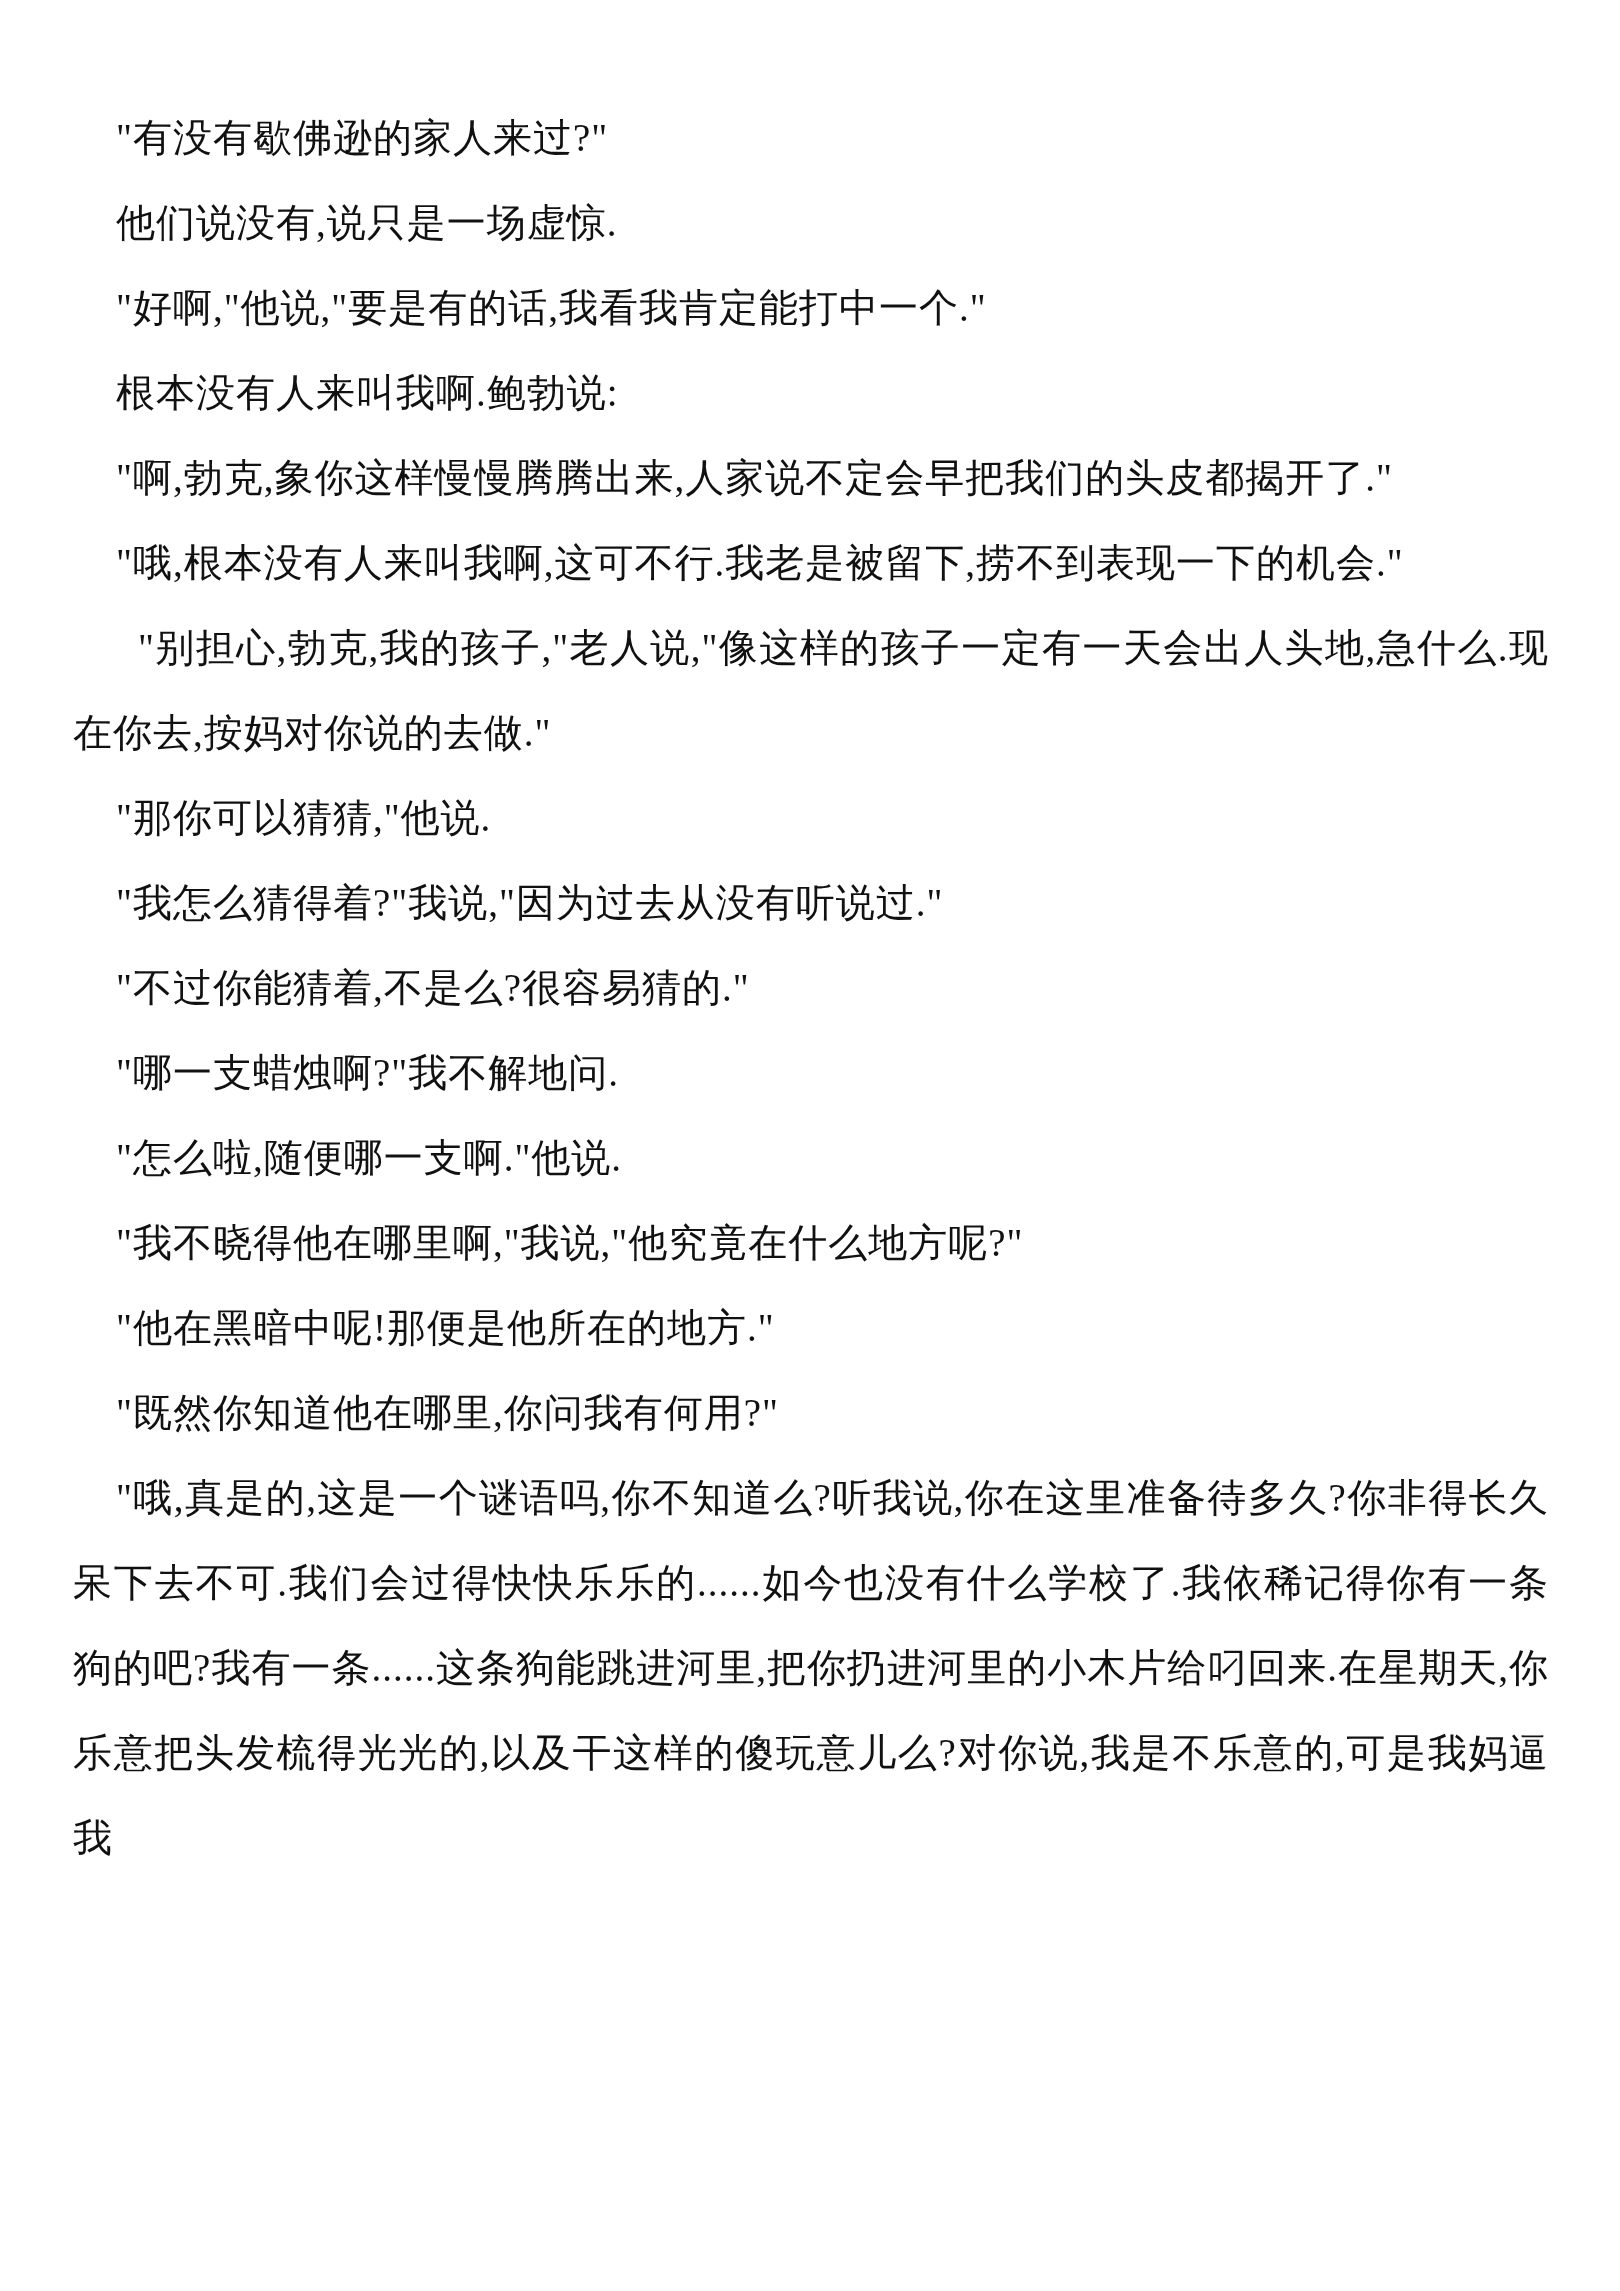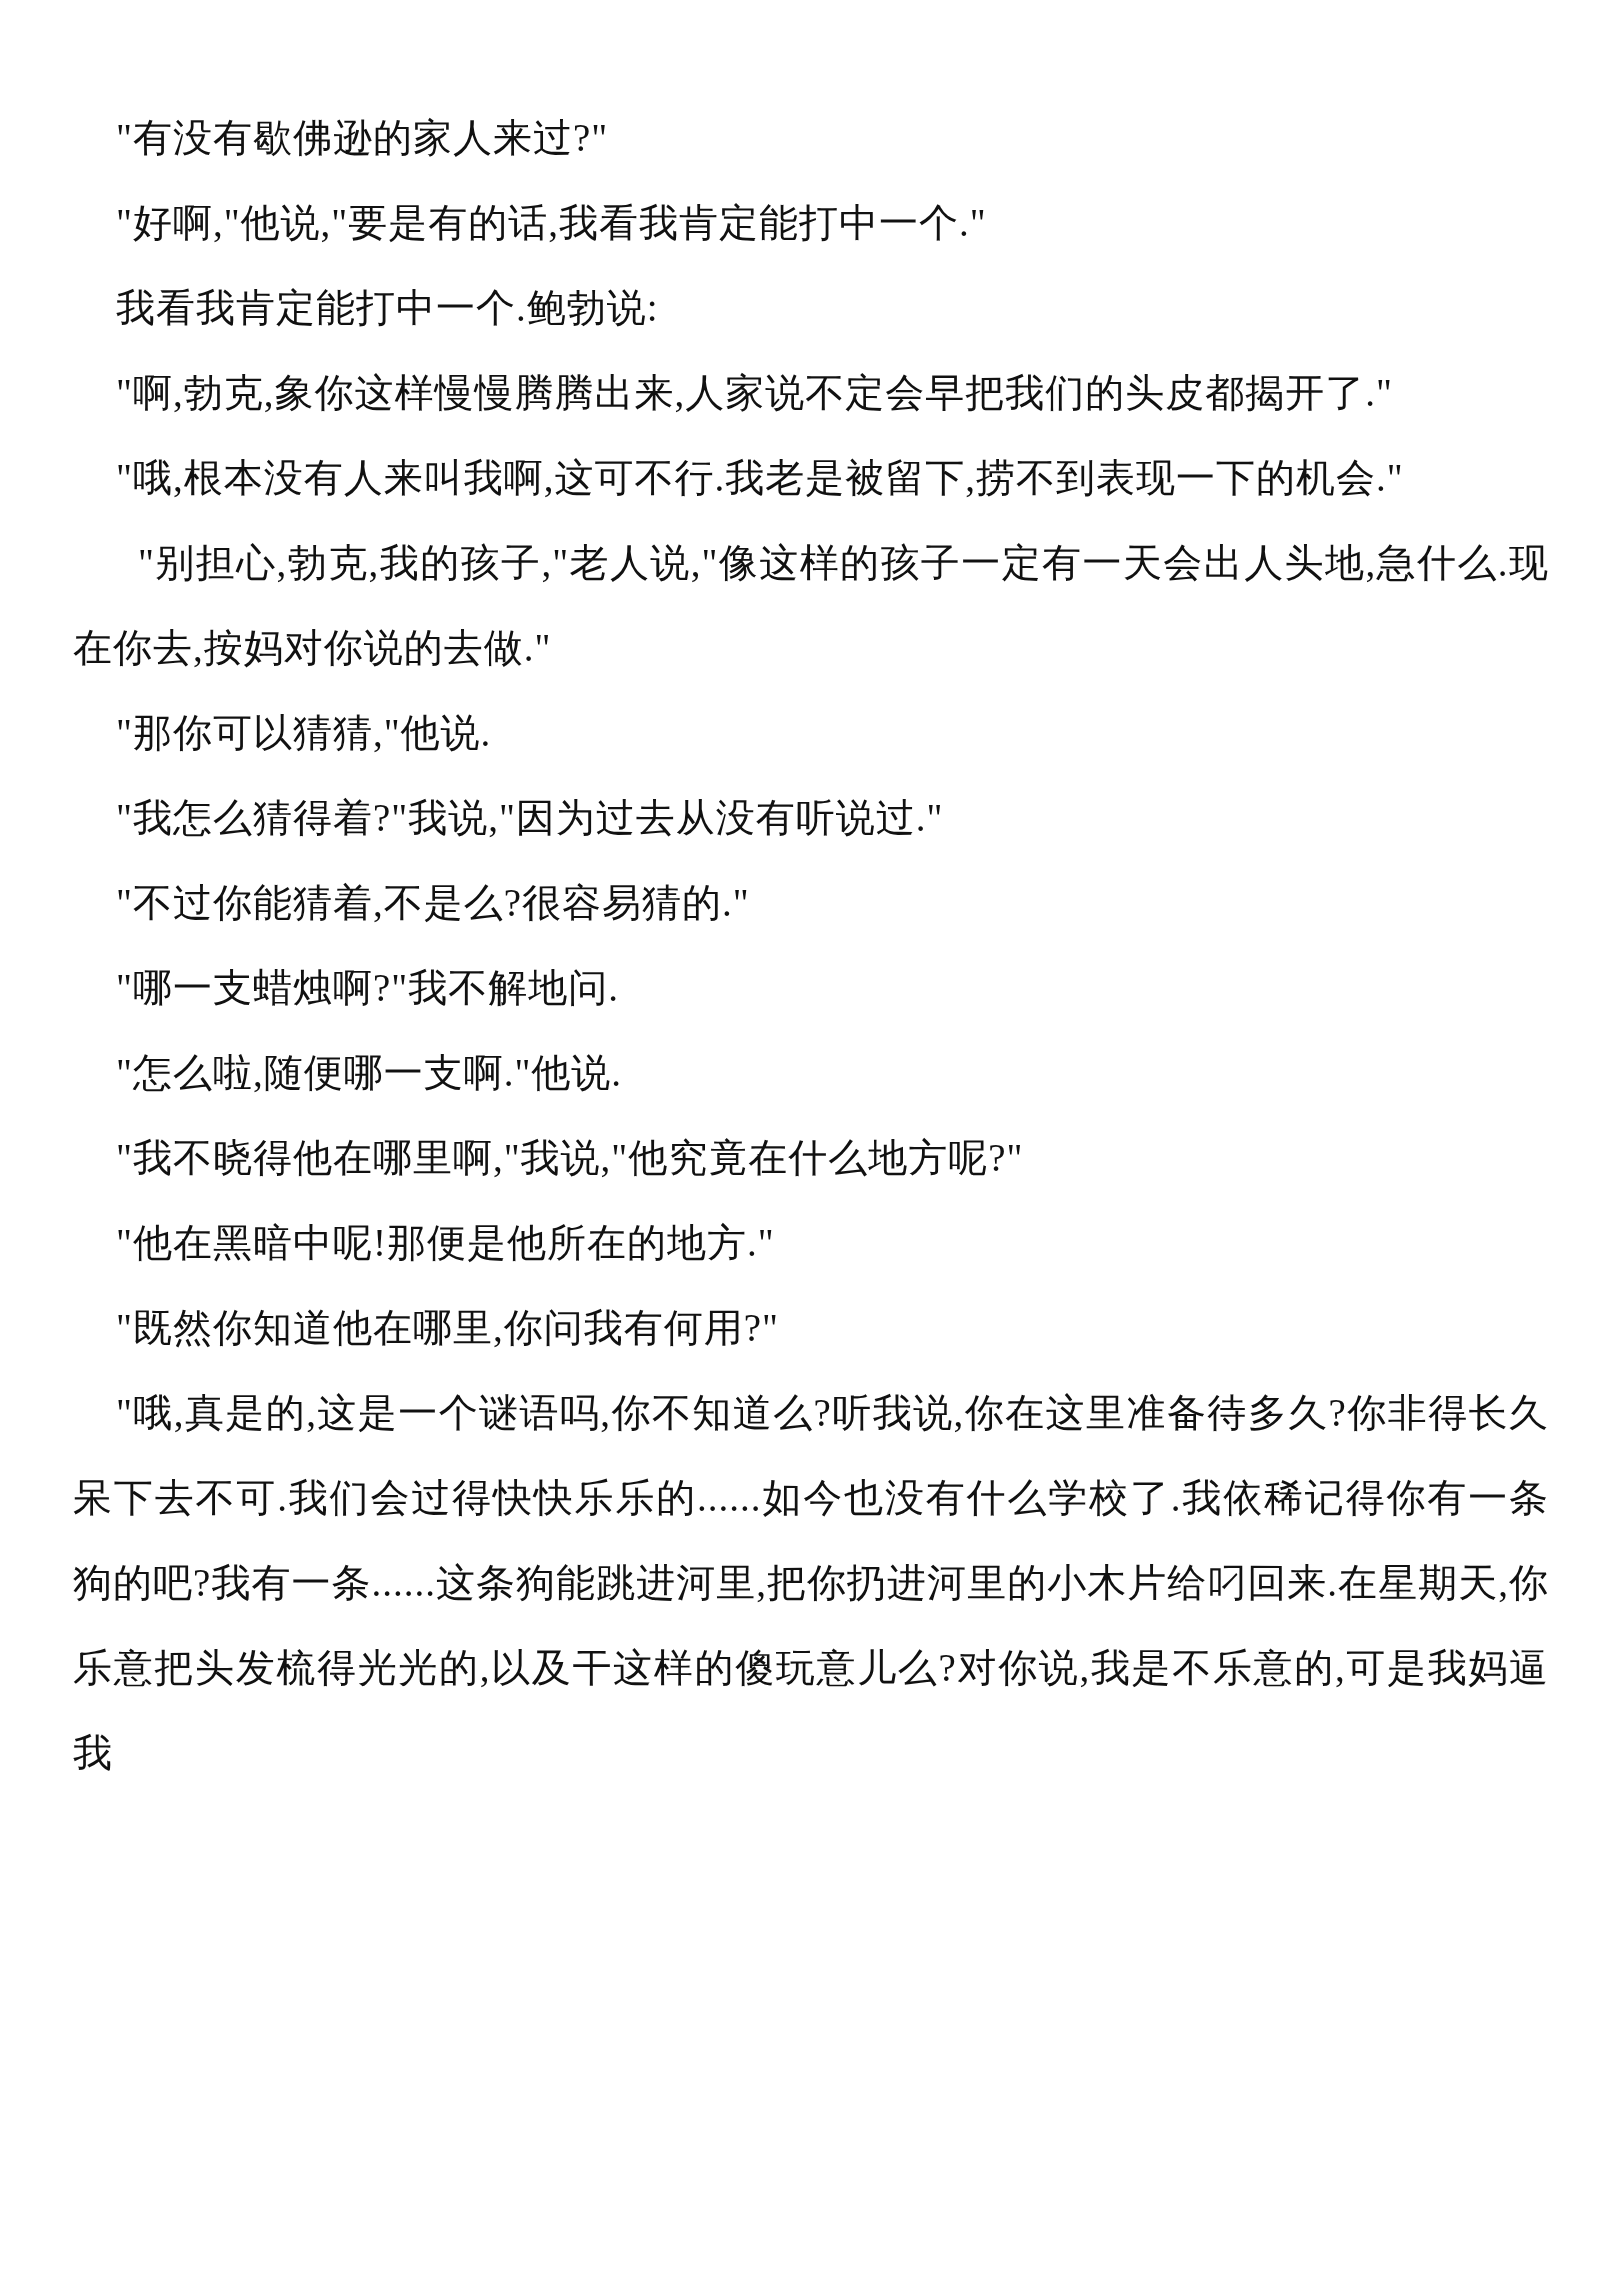--- a/index.html
+++ b/index.html
@@ -34,22 +34,23 @@
   }
   .para.indent-deep {
     text-indent: 65px;
   }
 </style>
 </head>
 <body>
 
 <div class="page">
   <p class="para">"有没有歇佛逊的家人来过?"</p>
+  <p class="para">他们说没有,说只是一场虚惊.</p>
   <p class="para">"好啊,"他说,"要是有的话,我看我肯定能打中一个."</p>
-  <p class="para">我看我肯定能打中一个.鲍勃说:</p>
+  <p class="para">根本没有人来叫我啊.鲍勃说:</p>
   <p class="para">"啊,勃克,象你这样慢慢腾腾出来,人家说不定会早把我们的头皮都揭开了."</p>
   <p class="para">"哦,根本没有人来叫我啊,这可不行.我老是被留下,捞不到表现一下的机会."</p>
   <p class="para indent-deep">"别担心,勃克,我的孩子,"老人说,"像这样的孩子一定有一天会出人头地,急什么.现在你去,按妈对你说的去做."</p>
   <p class="para">"那你可以猜猜,"他说.</p>
   <p class="para">"我怎么猜得着?"我说,"因为过去从没有听说过."</p>
   <p class="para">"不过你能猜着,不是么?很容易猜的."</p>
   <p class="para">"哪一支蜡烛啊?"我不解地问.</p>
   <p class="para">"怎么啦,随便哪一支啊."他说.</p>
   <p class="para">"我不晓得他在哪里啊,"我说,"他究竟在什么地方呢?"</p>
   <p class="para">"他在黑暗中呢!那便是他所在的地方."</p>

